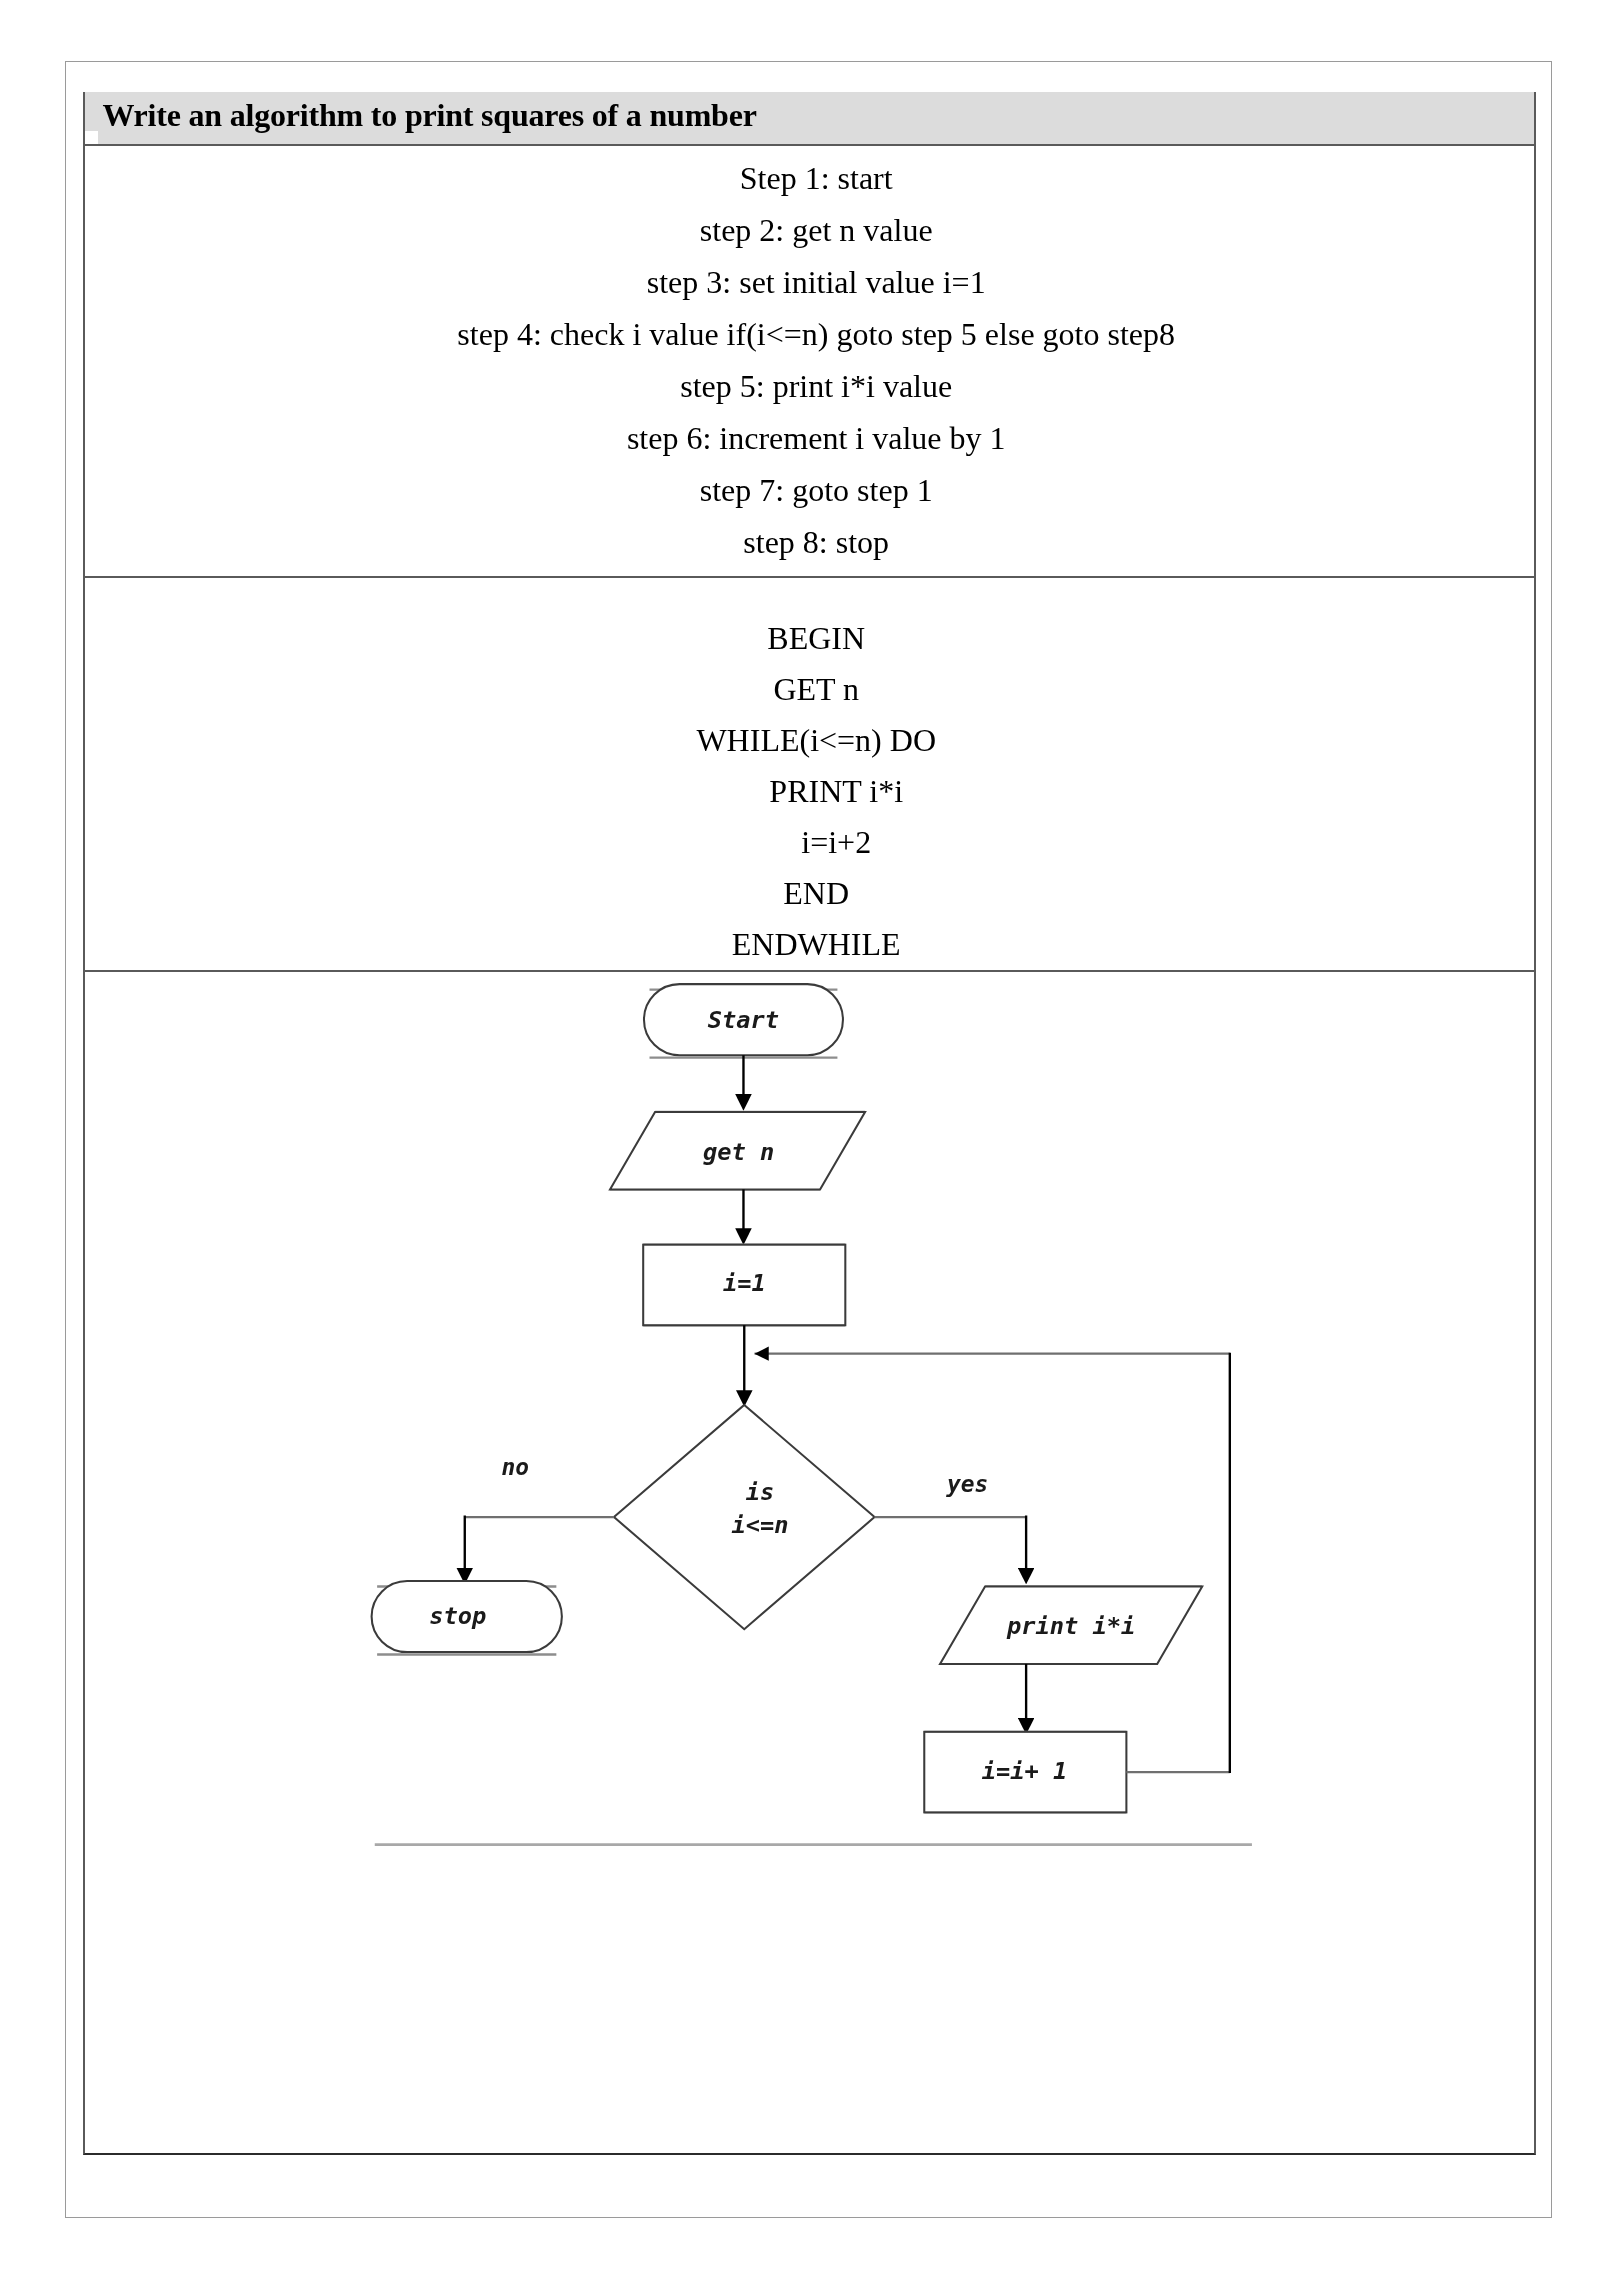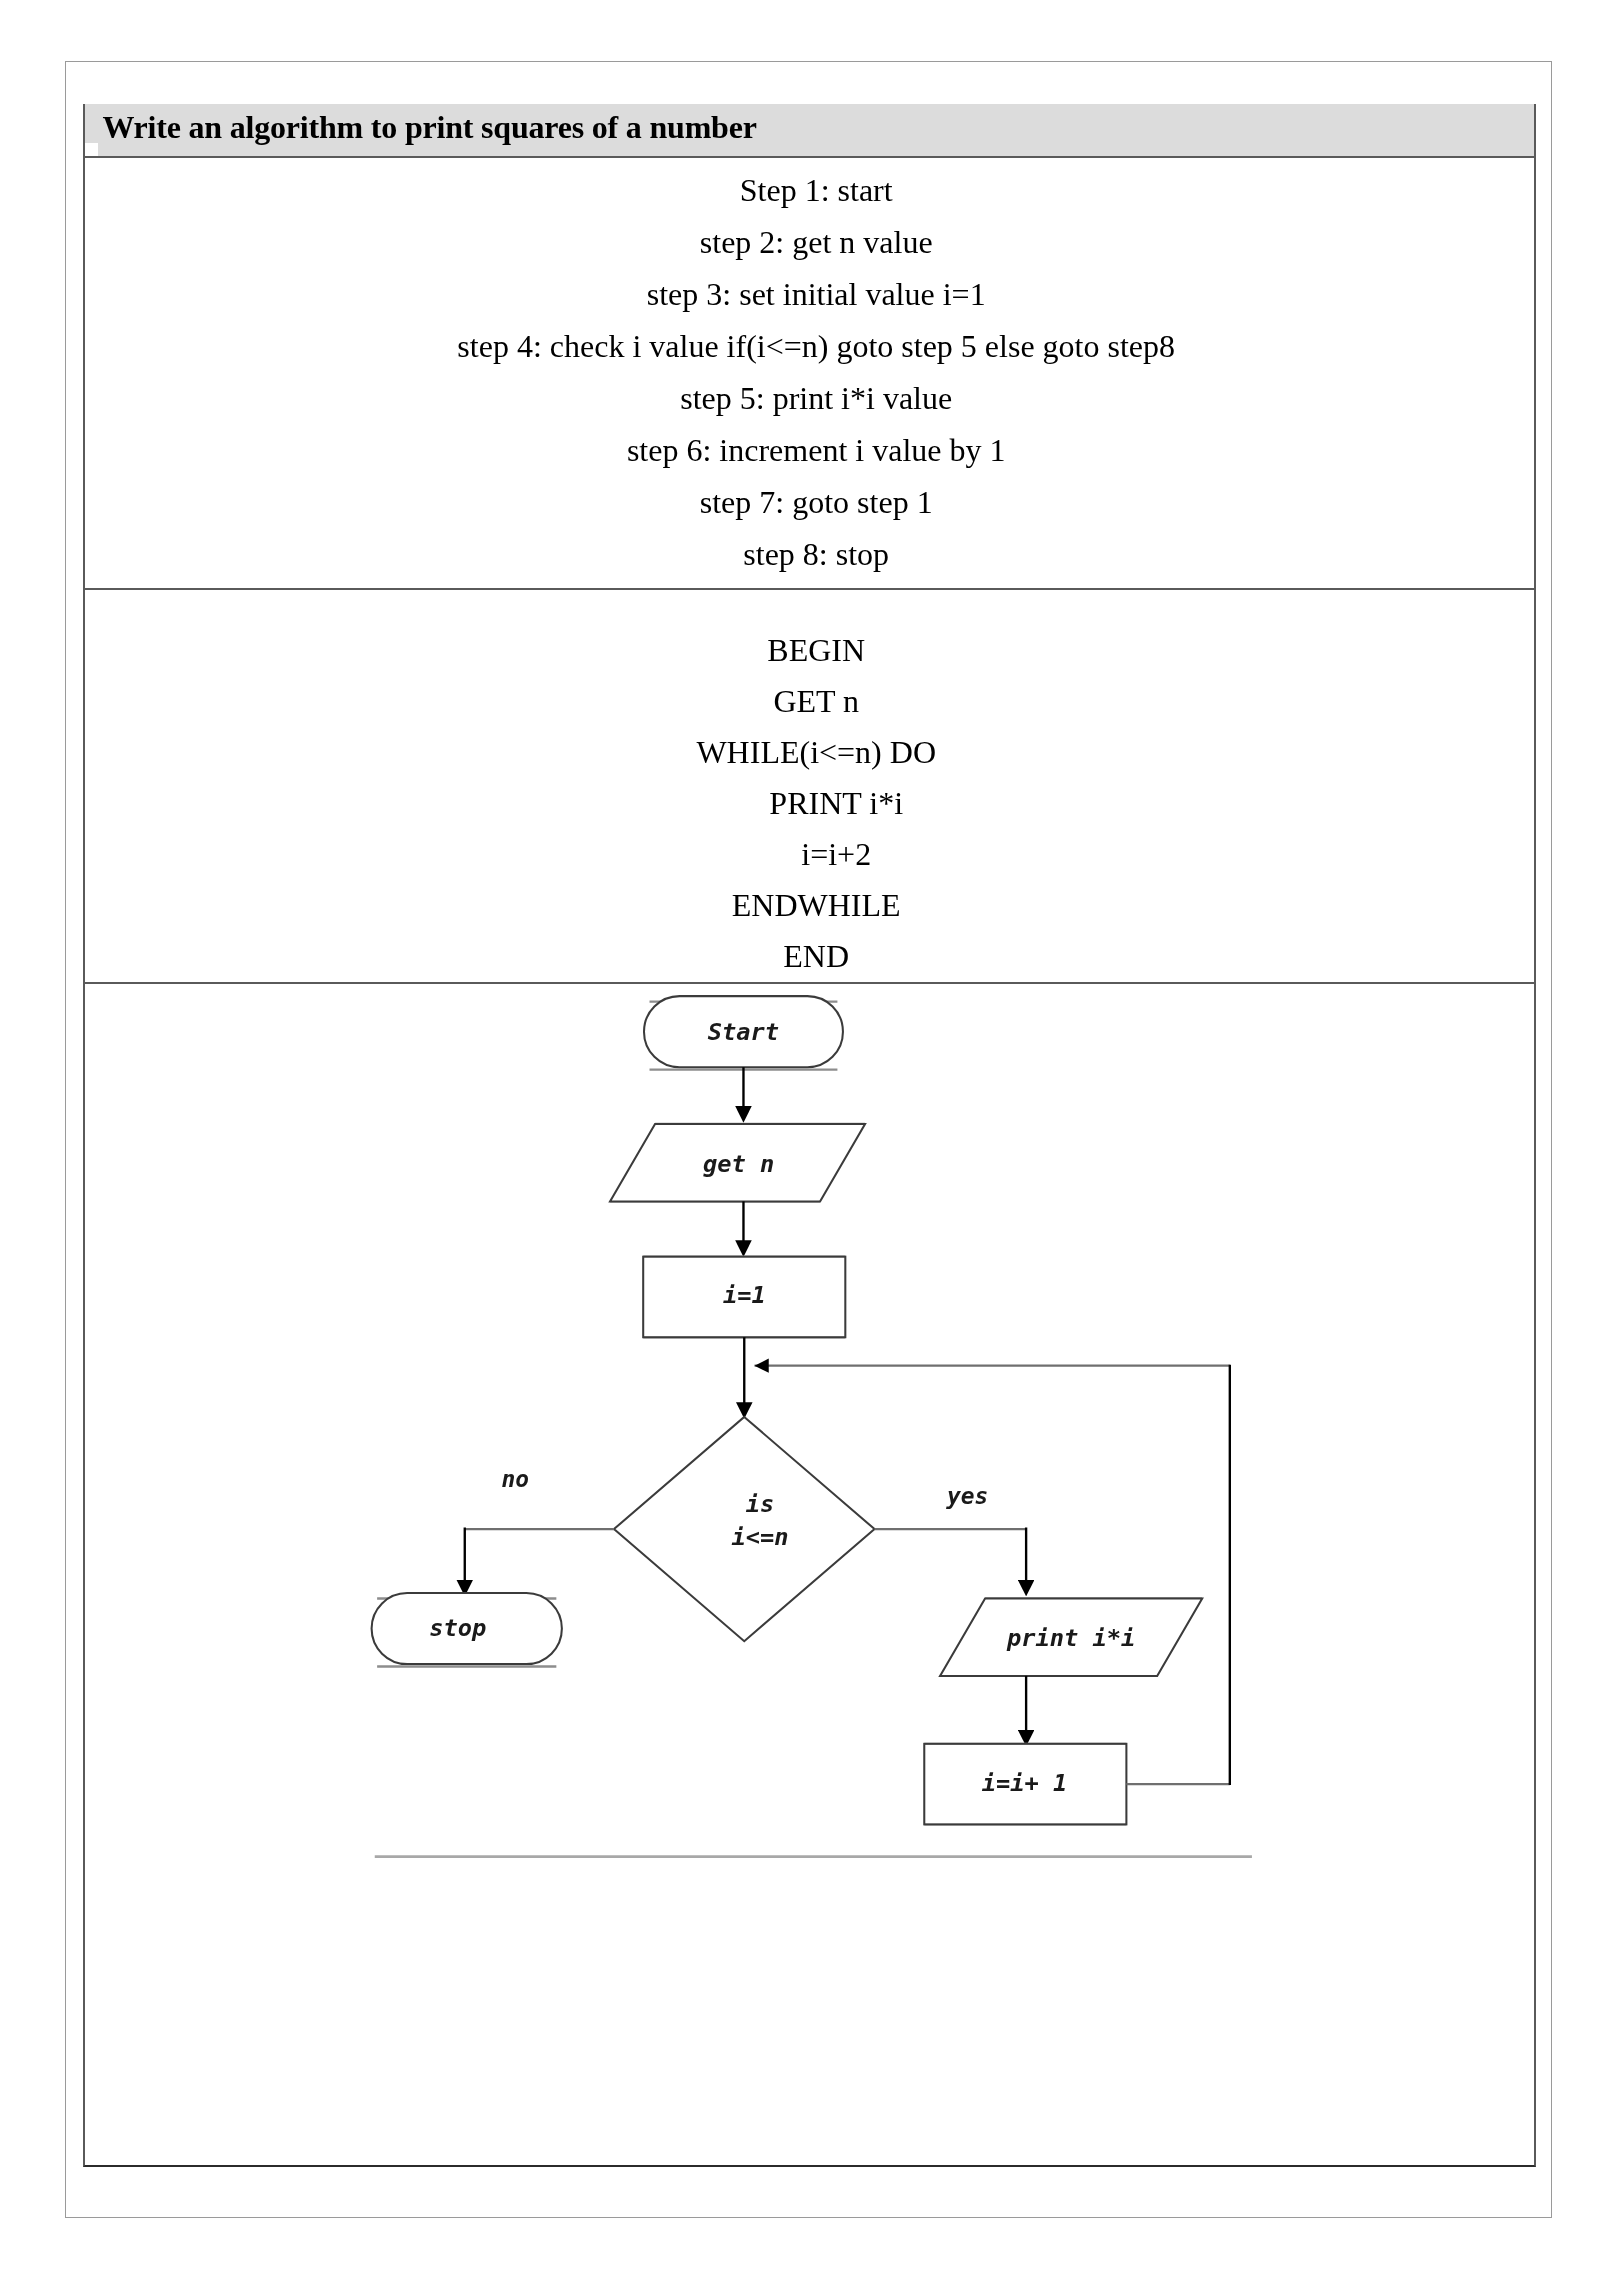--- a/index.html
+++ b/index.html
@@ -36,21 +36,20 @@
     position: absolute;
     left: 83px;
     top: 92px;
     width: 1453px;
     height: 2063px;
     box-sizing: border-box;
     border-left: 2.4px solid #5a5a5a;
     border-right: 2.4px solid #5a5a5a;
     border-bottom: 2.4px solid #2b2b2b;
     border-top: none;
-    margin-top: 12px;
   }
 
   
   .header-cell {
     position: relative;
     background: #dcdcdc;
     height: 54px;
     border-bottom: 2.4px solid #5a5a5a;
     box-sizing: border-box;
   }
@@ -168,22 +167,22 @@
       <div class="line">step 7: goto step 1</div>
       <div class="line">step 8: stop</div>
     </div>
 
     <div class="text-cell pseudo-cell divider">
       <div class="line">BEGIN</div>
       <div class="line">GET n</div>
       <div class="line">WHILE(i&lt;=n) DO</div>
       <div class="line">     PRINT i*i</div>
       <div class="line">     i=i+2</div>
+      <div class="line">END</div>
       <div class="line">ENDWHILE</div>
-      <div class="line">END</div>
     </div>
 
     <div class="flow-cell">
       <svg id="flow-svg" width="1448" height="1087" viewBox="0 0 1834 1376">
 
         <defs>
           <marker id="arrow" viewBox="0 0 12 12" refX="9" refY="6" markerWidth="7" markerHeight="7" orient="auto-start-reverse">
             <path d="M 0 0 L 12 6 L 0 12 z" fill="#000000"></path>
           </marker>
         </defs>

